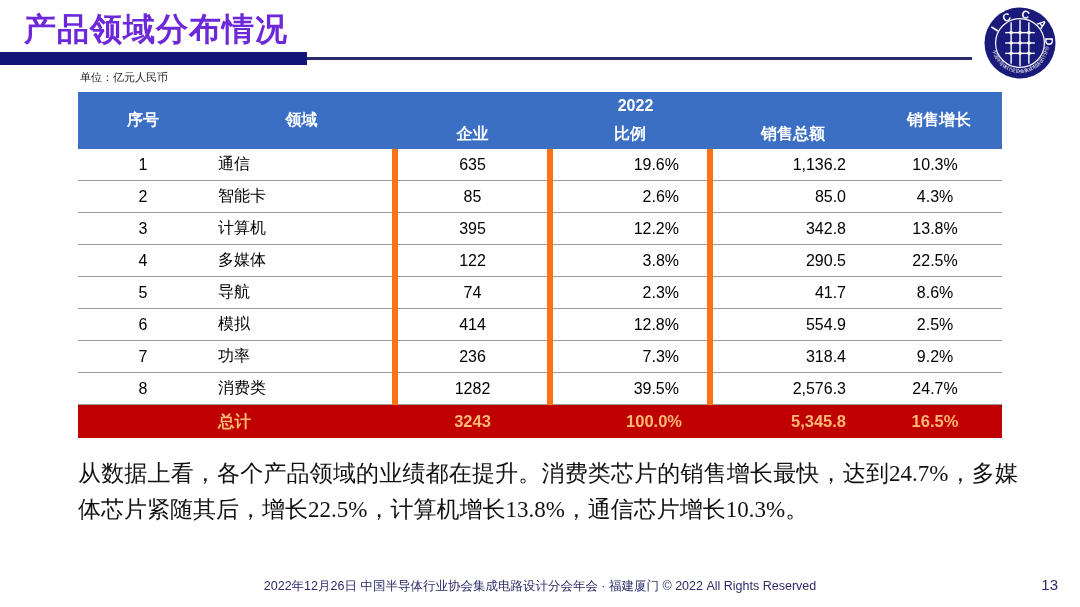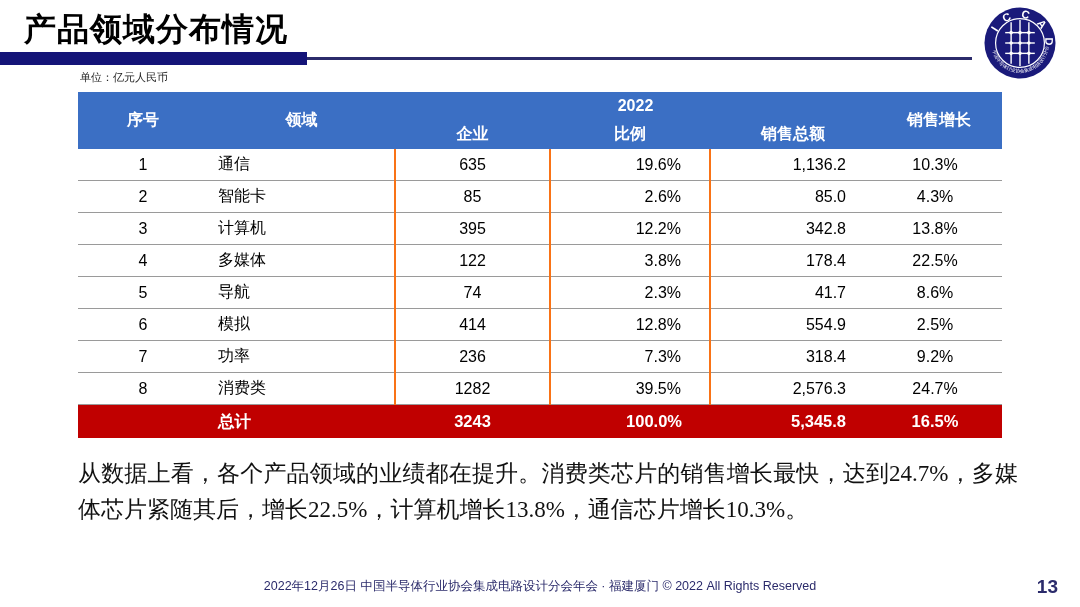--- a/index.html
+++ b/index.html
@@ -16,21 +16,21 @@
     color: #000000;
   }
 
   
   #slide-title {
     position: absolute;
     left: 24px;
     top: 8px;
     font-size: 32px;
     font-weight: bold;
-    color: #000000;
+    color: #6d28d9;
     letter-spacing: 1px;
     white-space: nowrap;
   }
 
   
   #title-rule-thick {
     position: absolute;
     left: 0;
     top: 52px;
     width: 307px;
@@ -117,32 +117,32 @@
 
   #data-table tbody td {
     height: 31px;
     text-align: center;
     border-bottom: 1px solid #9a9a9a;
     padding: 0 10px;
     font-size: 16px;
     background: #ffffff;
   }
   #data-table tbody td.sep-left {
-    border-left: 2px solid #f97316;
+    border-left: 6px solid #f97316;
   }
   #data-table tbody tr td.col-no      { text-align: center; }
   #data-table tbody tr td.col-field   { text-align: left; }
   #data-table tbody tr td.col-ent     { text-align: center; }
   #data-table tbody tr td.col-ratio   { text-align: right; padding-right: 28px; }
   #data-table tbody tr td.col-sales   { text-align: right; padding-right: 30px; }
   #data-table tbody tr td.col-growth  { text-align: center; padding-right: 18px; }
 
   #data-table tbody tr.total-row td {
     background: #C00000;
-    color: #ffffff;
+    color: #fdba74;
     font-weight: bold;
     height: 33px;
     border-bottom: none;
     border-left: none;
     font-size: 16.5px;
   }
 
   
   #body-text {
     position: absolute;
@@ -171,23 +171,23 @@
     width: 1080px;
     text-align: center;
     font-size: 12.5px;
     color: #2B2B6B;
     white-space: nowrap;
   }
   #page-number {
     position: absolute;
     right: 22px;
     top: -2px;
-    font-size: 19px;
+    font-size: 15px;
     color: #2B2B6B;
-    font-weight: bold;
+    font-weight: normal;
   }
 </style>
 </head>
 <body>
 
 <div id="slide-title">产品领域分布情况</div>
 
 <div id="title-rule-thick"></div>
 <div id="title-rule-thin"></div>
 
@@ -272,21 +272,21 @@
       <td class="col-ent sep-left">395</td>
       <td class="col-ratio sep-left">12.2%</td>
       <td class="col-sales sep-left">342.8</td>
       <td class="col-growth">13.8%</td>
     </tr>
     <tr>
       <td class="col-no">4</td>
       <td class="col-field">多媒体</td>
       <td class="col-ent sep-left">122</td>
       <td class="col-ratio sep-left">3.8%</td>
-      <td class="col-sales sep-left">178.4</td>
+      <td class="col-sales sep-left">290.5</td>
       <td class="col-growth">22.5%</td>
     </tr>
     <tr>
       <td class="col-no">5</td>
       <td class="col-field">导航</td>
       <td class="col-ent sep-left">74</td>
       <td class="col-ratio sep-left">2.3%</td>
       <td class="col-sales sep-left">41.7</td>
       <td class="col-growth">8.6%</td>
     </tr>

